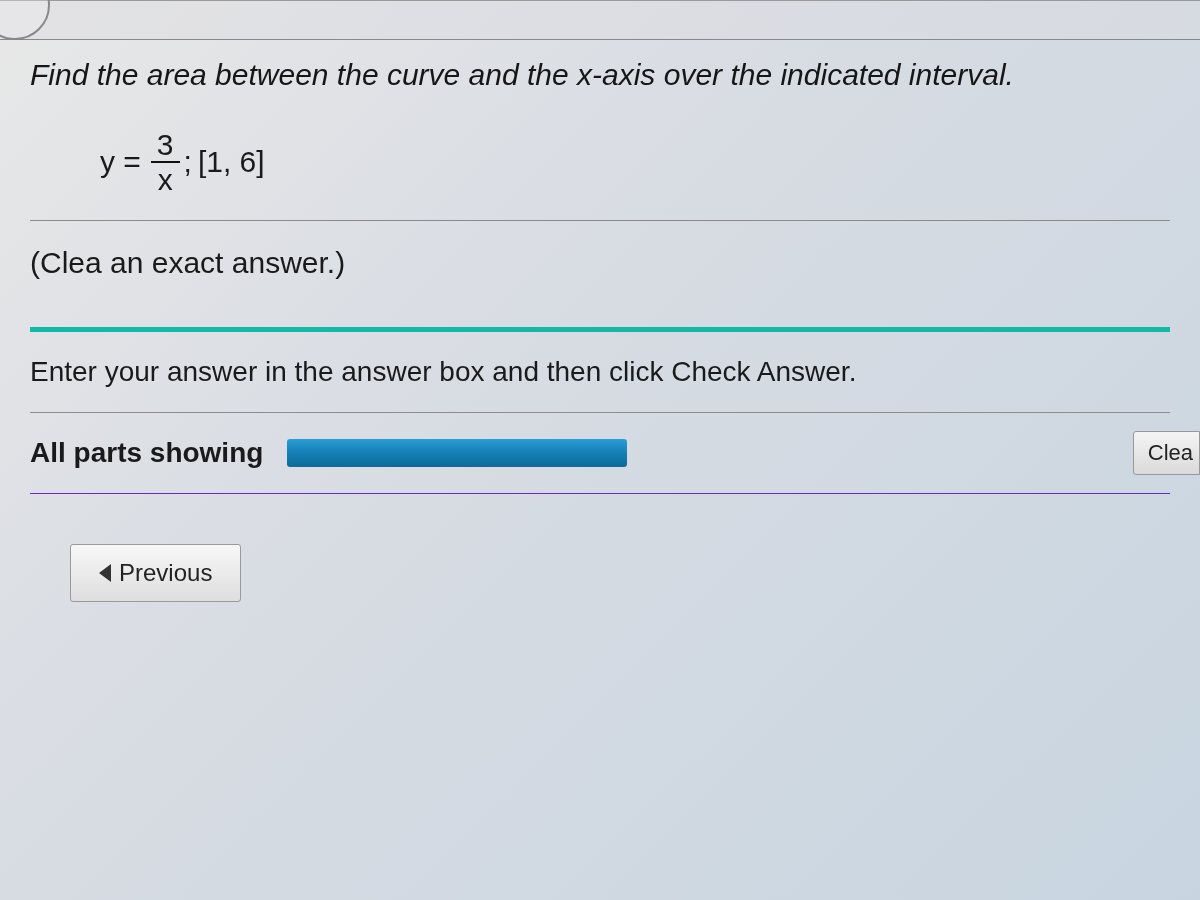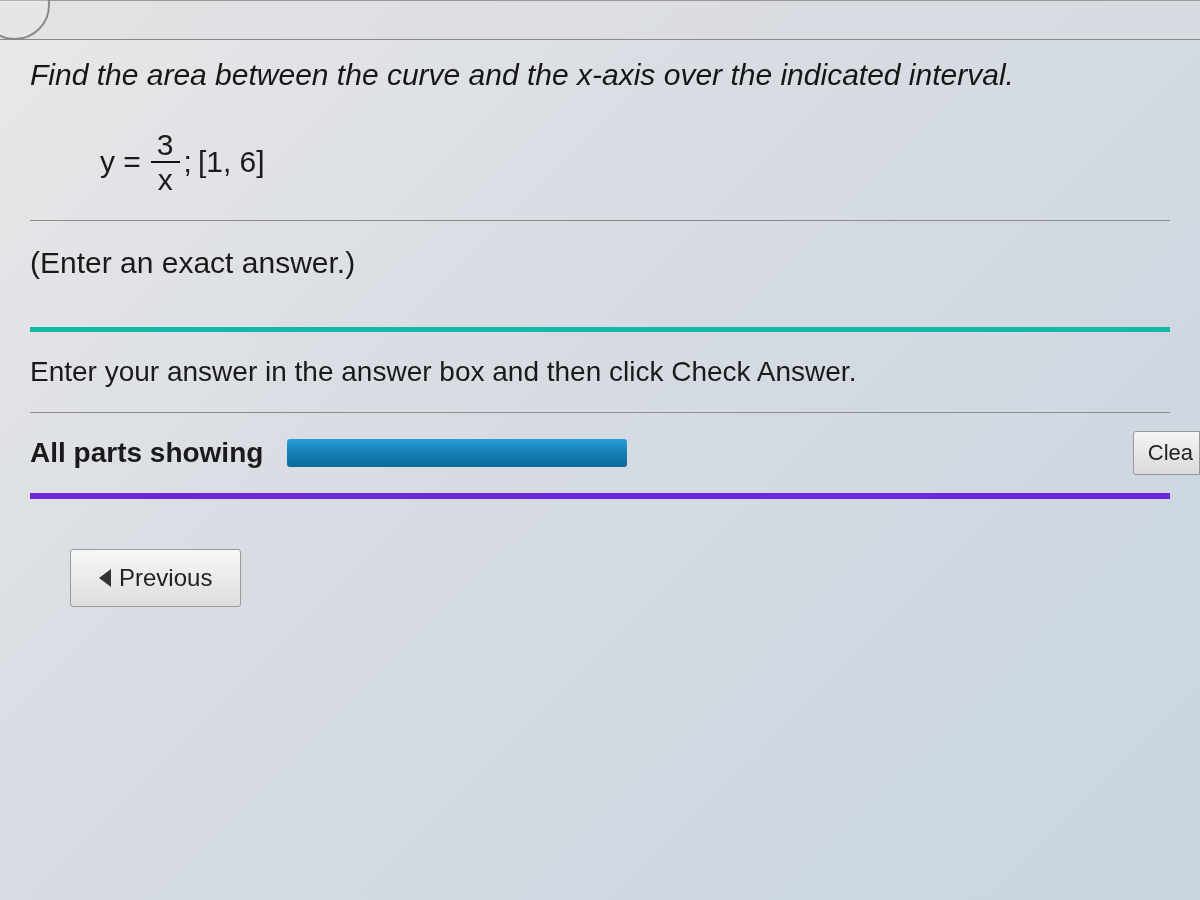--- a/index.html
+++ b/index.html
@@ -95,21 +95,21 @@
       border-top: 5px solid #14b8a6;
       border-bottom: 1px solid #8d8d8d;
       padding: 24px 0;
       font-size: 28px;
     }
     .parts-row {
       display: flex;
       align-items: center;
       justify-content: space-between;
       padding: 18px 0;
-      border-bottom: 6px solid #6d28d9;
+      border-bottom: 1px solid #6d28d9;
       font-size: 28px;
     }
     .parts-left {
       display: flex;
       align-items: center;
       gap: 24px;
     }
     .parts-label {
       font-weight: bold;
     }
@@ -175,21 +175,21 @@
       <span class="num">3</span>
       <span class="den">x</span>
     </span>
     <span>;</span>
     <span class="eq-right">[1, 6]</span>
   </div>
 
   <div class="hr"></div>
 
   <div class="answer-area">
-    <div>(Enter an exact answer.)</div>
+    <div>(Clea an exact answer.)</div>
   </div>
 
   <div class="instruction-row">Enter your answer in the answer box and then click Check Answer.</div>
 
   <div class="parts-row">
     <div class="parts-left">
       <span class="parts-label">All parts showing</span>
       <div class="progress">
         <div class="progress-fill"></div>
       </div>

